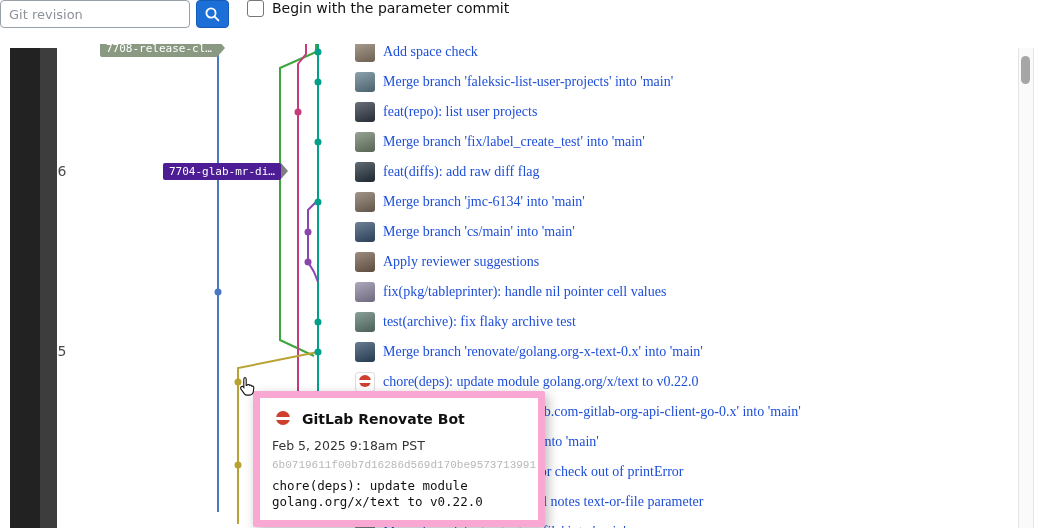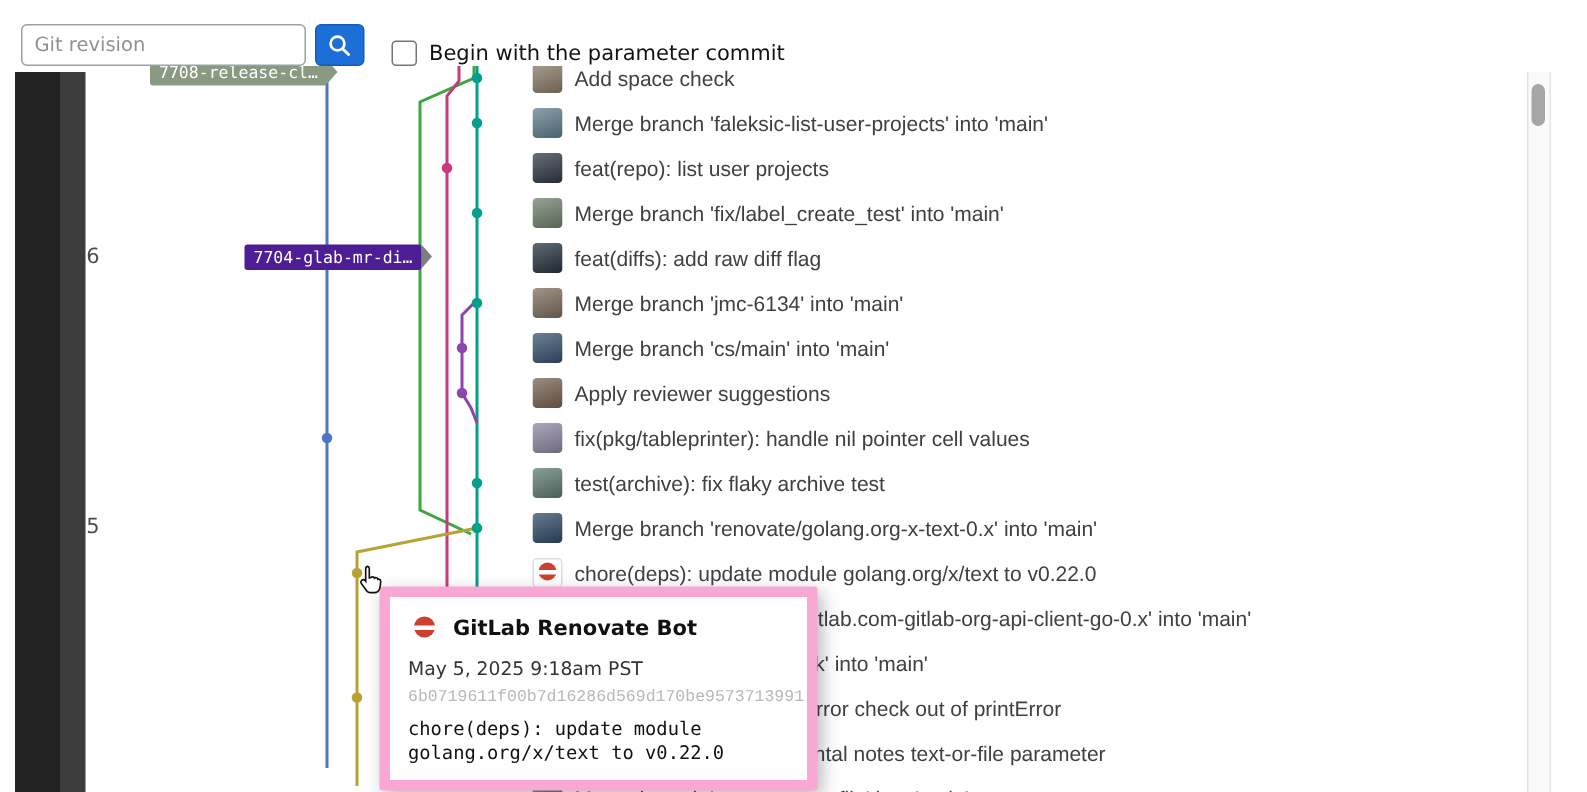--- a/index.html
+++ b/index.html
@@ -6,21 +6,21 @@
   body{
     width:1058px;height:528px;position:relative;overflow:hidden;
     background:#ffffff;
     font-family:"DejaVu Sans","Liberation Sans",sans-serif;
   }
   #stage{position:absolute;inset:0;}
 
   
   .toolbar{
     position:absolute;left:0;top:0;width:100%;height:44px;background:#fff;
-    z-index:6;display:flex;align-items:flex-end;box-sizing:border-box;padding-left:14px;
+    z-index:6;display:flex;align-items:flex-start;box-sizing:border-box;
   }
   .rev-input{
     width:172px;height:26px;border:1px solid #98a0a8;border-radius:4px;
     padding:0 8px;font-size:13px;color:#333;outline:none;
     font-family:"DejaVu Sans","Liberation Sans",sans-serif;
   }
   .rev-input::placeholder{color:#8d9298;}
   .search-btn{
     width:33px;height:28px;margin-left:6px;background:#1d6fd8;border:1px solid #155cb8;
     border-radius:4px;display:flex;align-items:center;justify-content:center;cursor:pointer;
@@ -57,21 +57,21 @@
   }
 
   
   #commit-list{position:absolute;left:0;top:37px;right:40px;z-index:2;}
   .row{height:30px;display:flex;align-items:center;padding-left:355px;}
   .avatar{
     width:20px;height:20px;border-radius:3px;margin-right:8px;flex:none;
     background-image:linear-gradient(160deg,rgba(255,255,255,.28),rgba(0,0,0,.22));
   }
   .msg{
-    font-family:Liberation Sans, sans-serif;font-size:14px;color:#404040;white-space:nowrap;
+    font-family:Liberation Serif, serif;font-size:14px;color:#1d4ed8;white-space:nowrap;
   }
   .bot-avatar{background:#fff;background-image:none;border:1px solid #ddd;position:relative;box-sizing:border-box;}
   .bot-avatar::before{
     content:"";position:absolute;left:3px;top:2px;width:12px;height:12px;border-radius:50%;background:#cf3f2d;
   }
   .bot-avatar::after{
     content:"";position:absolute;left:1px;top:7px;width:16px;height:3px;background:#fff;border-radius:1px;
   }
 
   
@@ -219,21 +219,21 @@
     </button>
     <span class="checkbox"></span>
     <span class="check-label">Begin with the parameter commit</span>
   </div>
 
   <div class="tooltip" id="tooltip" style="left: 253px; top: 391px;">
     <div class="tt-head">
       <span class="tt-icon"></span>
       <span class="tt-name">GitLab Renovate Bot</span>
     </div>
-    <div class="tt-date">May 5, 2025 9:18am PST</div>
+    <div class="tt-date">Feb 5, 2025 9:18am PST</div>
     <div class="tt-hash">6b0719611f00b7d16286d569d170be9573713991</div>
     <div class="tt-msg">chore(deps): update module golang.org/x/text to v0.22.0</div>
   </div>
 
   <div class="scrollbar">
     <div class="scroll-thumb"></div>
   </div>
 
   <div class="cursor" style="left:239px;top:376px;">
     <svg width="17" height="21" viewBox="0 0 17 21">

